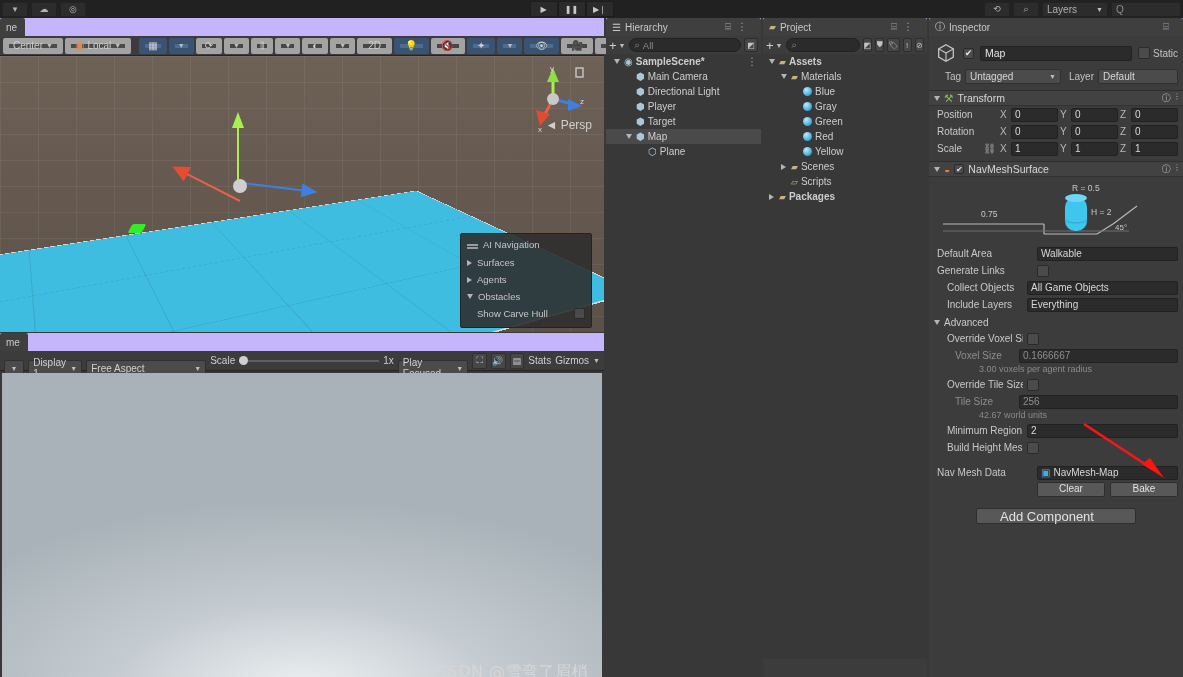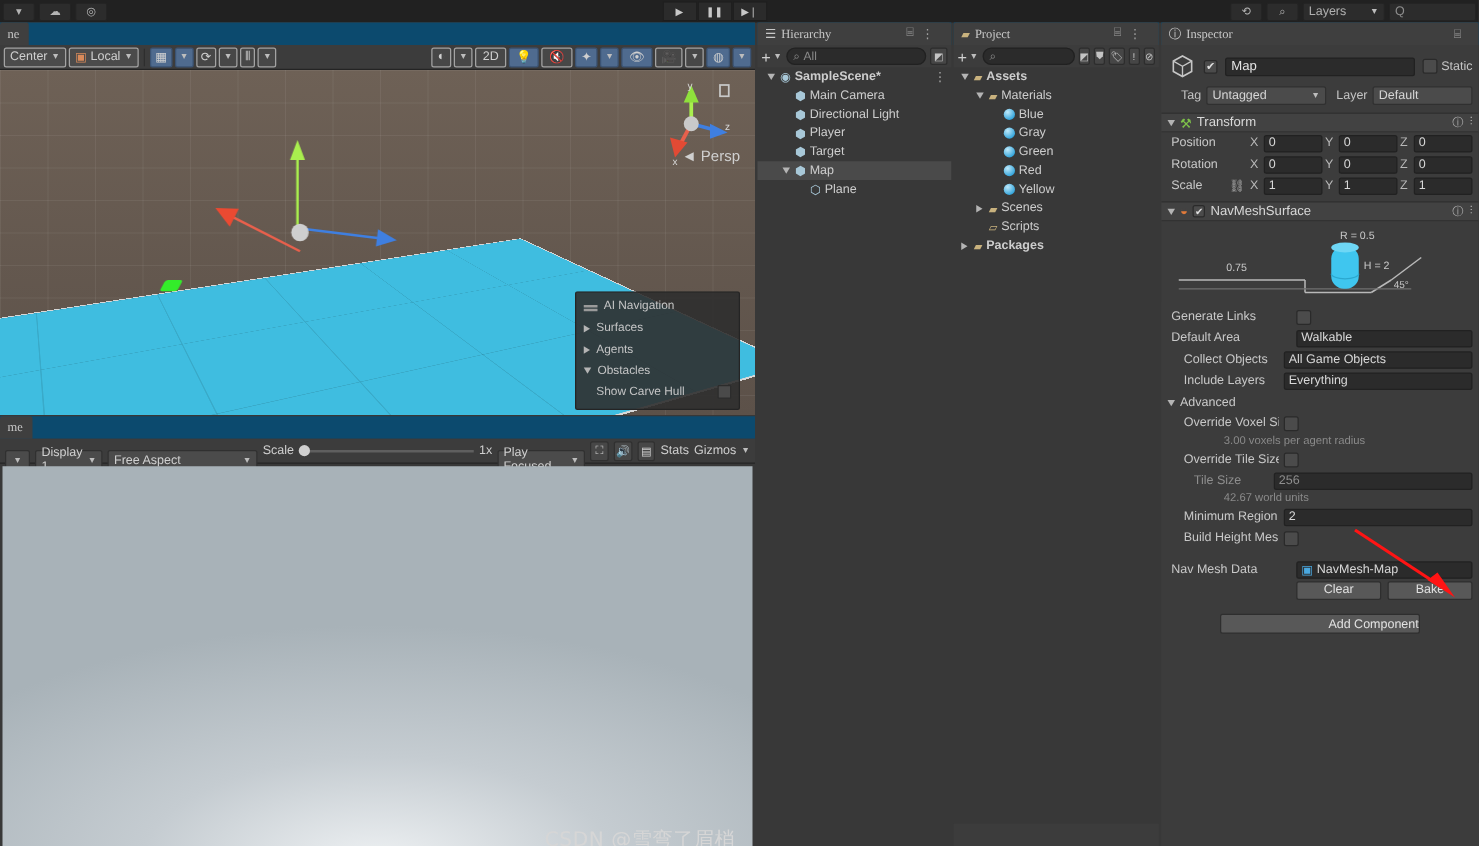--- a/index.html
+++ b/index.html
@@ -37,36 +37,36 @@
     margin-right: 3px; min-width: 66px; justify-content: space-between;
   }
   .q-box {
     height: 15px; width: 70px; background: #2c2c2c; border: 1px solid #232323;
     border-radius: 2px; display: flex; align-items: center; padding: 0 4px;
     color: #8d8d8d; font-size: 10px;
   }
 
   
   .panel { position: absolute; background: #383838; }
-  .tabstrip { height: 18px; background: #0c4a6e; display: flex; align-items: flex-end; font-family: Liberation Serif, serif; }
+  .tabstrip { height: 18px; background: #c4b5fd; display: flex; align-items: flex-end; }
   .tab {
     height: 18px; background: #3f3f3f; display: flex; align-items: center;
     padding: 0 8px 0 6px; font-size: 10px; color: #c8c8c8; gap: 4px;
     border-top-left-radius: 2px; border-top-right-radius: 2px;
   }
   .tab-icons { margin-left: auto; display: flex; gap: 6px; padding-right: 6px; color: #a0a0a0; font-size: 10px; }
 
   
   #scene-panel { left: 0; top: 18px; width: 604px; height: 315px; }
   .scene-toolbar {
     height: 20px; background: #3c3c3c; display: flex; align-items: center;
     gap: 2px; padding: 0 3px; border-bottom: 1px solid #242424;
   }
   .sc-ctl {
-    height: 16px; background: #4b4b4b; border: 1px solid #a3a3a3; border-radius: 2px;
+    height: 16px; background: #4b4b4b; border: 6px solid #a3a3a3; border-radius: 2px;
     display: flex; align-items: center; padding: 0 4px; gap: 3px;
     font-size: 10px; color: #cfcfcf;
   }
   .sc-ctl.flat { background: #474747; }
   .sc-ctl.on { background: #4f6b8f; border-color: #3b5373; }
   .sc-sep { width: 1px; height: 14px; background: #2e2e2e; margin: 0 2px; }
   .sc-right { margin-left: auto; display: flex; align-items: center; gap: 2px; }
   .caret { font-size: 7px; color: #bdbdbd; }
 
   .scene-view {
@@ -222,21 +222,21 @@
   .field.dimv { color: #8e8e8e; }
   .helptext { padding: 0 5px 2px 50px; font-size: 9px; color: #8a8a8a; }
   .cb { width: 12px; height: 12px; background: #4b4b4b; border: 1px solid #2a2a2a; border-radius: 2px; }
   .navdiagram { height: 62px; background: #3c3c3c; position: relative; margin: 2px 0 4px 0; }
   .sec-row { display: flex; align-items: center; height: 15px; padding-left: 5px; gap: 4px;
     font-size: 10px; color: #cacaca; }
   .btn2 { flex: 1; height: 15px; background: #585858; border: 1px solid #2e2e2e; border-radius: 2px;
     display: flex; align-items: flex-start; justify-content: center; font-size: 10px; color: #e0e0e0; }
   .addcomp { width: 160px; height: 16px; margin: 10px auto 0 auto; background: #585858;
     border: 1px solid #2e2e2e; border-radius: 2px; display: flex; align-items: center;
-    justify-content: flex-end; font-size: 10px; color: #e2e2e2; padding-left: 23px; }
+    justify-content: flex-start; font-size: 13px; color: #e2e2e2; padding-left: 23px; }
   .red-arrow { position: absolute; pointer-events: none; }
 </style>
 </head>
 <body>
 
 <div class="app">
 
   <div class="topbar">
     <div class="tb-left">
       <div class="tb-btn" style="width:26px">▾</div>
@@ -706,29 +706,29 @@
           <ellipse cx="147" cy="19" rx="11" ry="4" fill="#6ed7f5"></ellipse>
           <path d="M136 40 a11 4 0 0 0 22 0" fill="none" stroke="#2ba8cf" stroke-width="1"></path>
           <text x="143" y="12" fill="#c8c8c8" font-size="8.5" font-family="Liberation Sans">R = 0.5</text>
           <text x="162" y="36" fill="#c8c8c8" font-size="8.5" font-family="Liberation Sans">H = 2</text>
           <text x="52" y="38" fill="#c8c8c8" font-size="8.5" font-family="Liberation Sans">0.75</text>
           <text x="186" y="51" fill="#c8c8c8" font-size="8" font-family="Liberation Sans">45°</text>
         </svg>
       </div>
 
       <div class="prow">
-        <span class="plabel">Generate Links</span>
-        <span class="cb"></span>
-      </div>
-      <div class="prow">
         <span class="plabel">Default Area</span>
         <span class="field wide">
             <span>Walkable</span>
           </span>
       </div>
+      <div class="prow">
+        <span class="plabel">Generate Links</span>
+        <span class="cb"></span>
+      </div>
 
       <div class="prow">
         <span class="plabel i1">Collect Objects</span>
         <span class="field wide">
             <span>All Game Objects</span>
           </span>
       </div>
       <div class="prow">
         <span class="plabel i1">Include Layers</span>
         <span class="field wide">
@@ -736,20 +736,26 @@
           </span>
       </div>
 
       <div class="sec-row" style="margin-top:2px">
         <span class="tri-d"></span>
         <span>Advanced</span>
       </div>
       <div class="prow">
         <span class="plabel i1">Override Voxel Size</span>
         <span class="cb"></span>
+      </div>
+      <div class="prow">
+        <span class="plabel i2 dim">Voxel Size</span>
+        <span class="field wide dimv">
+            <span>0.1666667</span>
+          </span>
       </div>
       <div class="helptext">3.00 voxels per agent radius</div>
       <div class="prow">
         <span class="plabel i1">Override Tile Size</span>
         <span class="cb"></span>
       </div>
       <div class="prow">
         <span class="plabel i2 dim">Tile Size</span>
         <span class="field wide dimv">
             <span>256</span>

